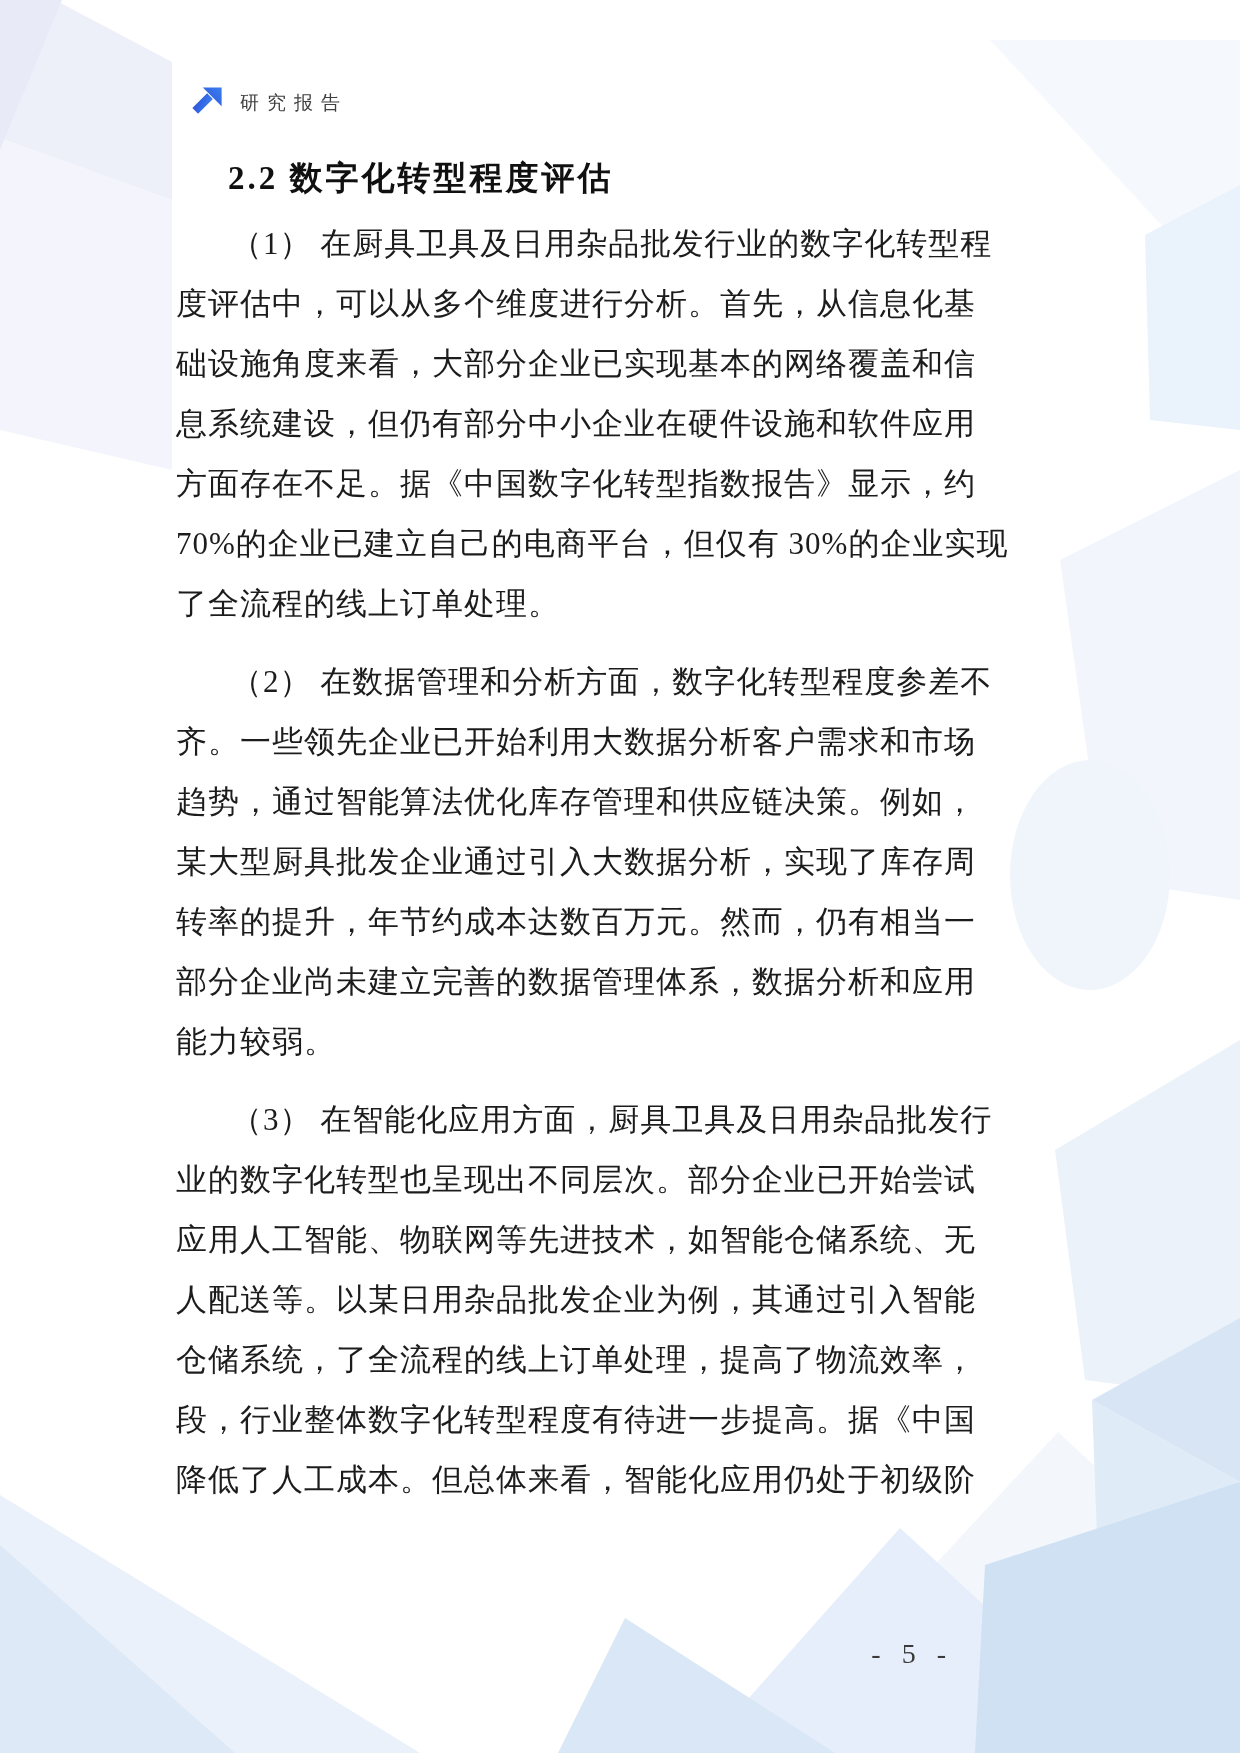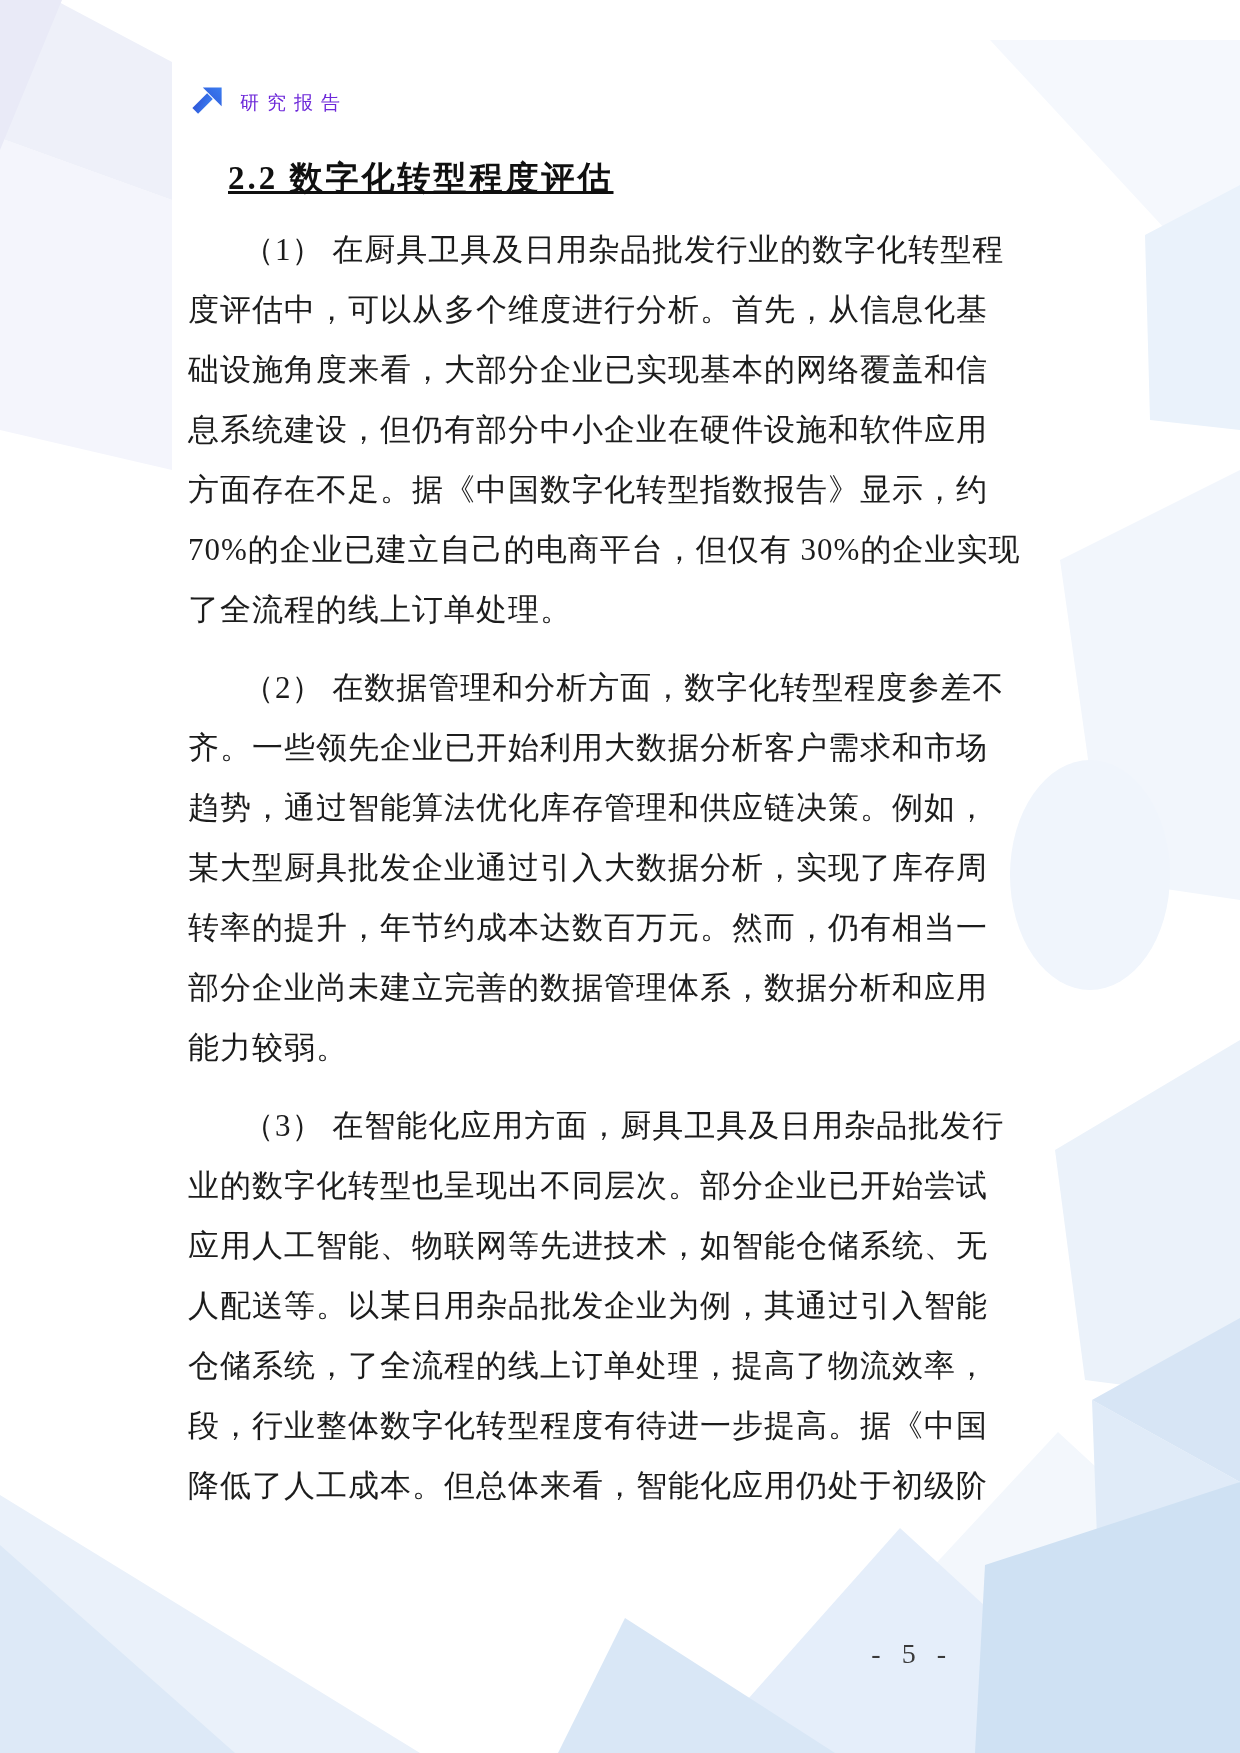--- a/index.html
+++ b/index.html
@@ -28,29 +28,29 @@
   .sM { background:#d9e7f6; clip-path:polygon(625px 1618px, 835px 1753px, 558px 1753px); }
   .sN { background:#eaf1fa; clip-path:polygon(0px 1495px, 420px 1753px, 0px 1753px); }
   .sO { background:#dde9f7; clip-path:polygon(0px 1545px, 235px 1753px, 0px 1753px); }
   
   .header {
     position:absolute; left:188px; top:84px; z-index:2;
     display:flex; align-items:center; gap:15px;
   }
   .logo { width:37px; height:37px; display:block; }
   .logo-label {
-    font-size:19px; letter-spacing:8px; color:#6d28d9; white-space:nowrap;
+    font-size:19px; letter-spacing:8px; color:#404040; white-space:nowrap;
   }
   
   .content { position:absolute; left:172px; top:152px; width:793px; z-index:1; }
   .heading {
     margin:0 0 10px 56px; font-size:33px; font-weight:bold; color:#101010;
-    line-height:52px; letter-spacing:3px; white-space:nowrap;text-decoration:underline;
+    line-height:52px; letter-spacing:3px; white-space:nowrap;
   }
-  .para { margin:16px; }
+  .para { margin:4px; }
   .para + .para { margin-top:18px; }
   .line {
     height:60px; line-height:60px; font-size:31px; color:#1c1c1c;
     text-align:justify; text-align-last:justify; text-justify:inter-character;
     letter-spacing:1px; white-space:nowrap;
   }
   .line.indent { text-indent:55px; }
   .line.plain  { text-align:center; text-align-last:left; }
   
   .footer {

